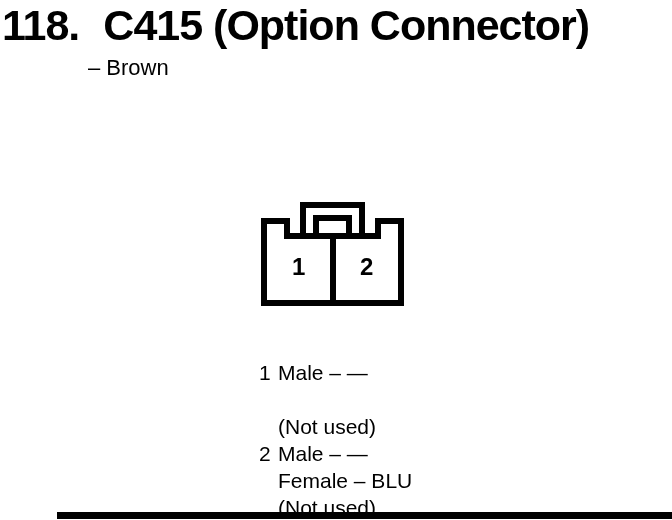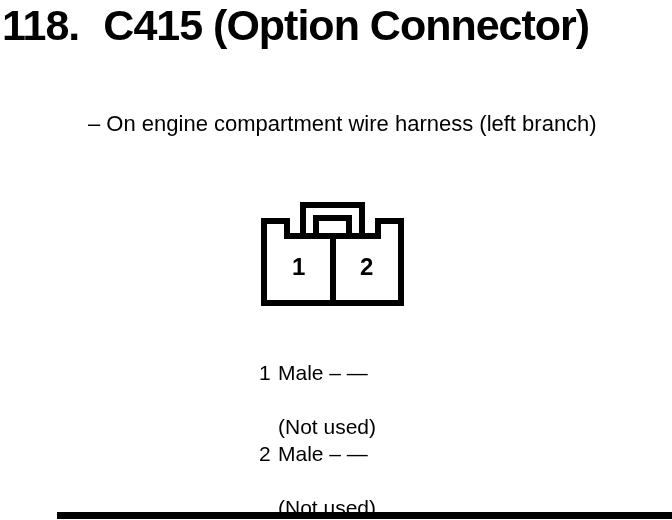--- a/index.html
+++ b/index.html
@@ -70,34 +70,35 @@
 </style>
 </head>
 <body>
 
 <div class="page">
 
   <header class="title">
     <span class="t-num">118.</span><span class="t-text">C415 (Option Connector)</span>
   </header>
 
-  <div class="detail d2">– On engine compartment wire harness (left branch)</div>
+  <div class="detail d0">– Brown</div>
 
   <svg class="connector-svg" viewBox="0 0 672 520" xmlns="http://www.w3.org/2000/svg">
     <path d="M303,239 L303,205 L362,205 L362,239" fill="#ffffff" stroke="#000000" stroke-width="6"></path>
     <path d="M316,239 L316,218 L349,218 L349,239" fill="#ffffff" stroke="#000000" stroke-width="6"></path>
     <path d="M264,221 L287,221 L287,236 L378,236 L378,221 L401,221 L401,303 L264,303 Z" fill="#ffffff" stroke="#000000" stroke-width="6" stroke-linejoin="miter"></path>
     <line x1="333" y1="236" x2="333" y2="303" stroke="#000000" stroke-width="6"></line>
     <text class="cavity-num" x="292" y="275">1</text>
     <text class="cavity-num" x="360" y="275">2</text>
   </svg>
 
   <div class="pin-num  y0">1</div>
   <div class="pin-line y0">Male – —</div>
   <div class="pin-line y2">(Not used)</div>
 
   <div class="pin-num  y3">2</div>
   <div class="pin-line y3">Male – —</div>
+  <div class="pin-line y4">Female – BLU</div>
   <div class="pin-line y5">(Not used)</div>
 
   <div class="bottom-bar"></div>
 
 </div>
 
 </body></html>

